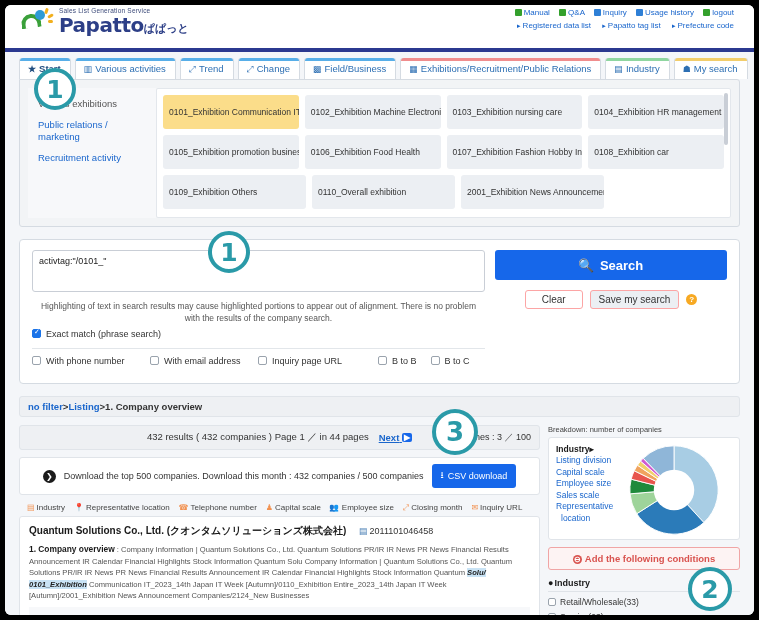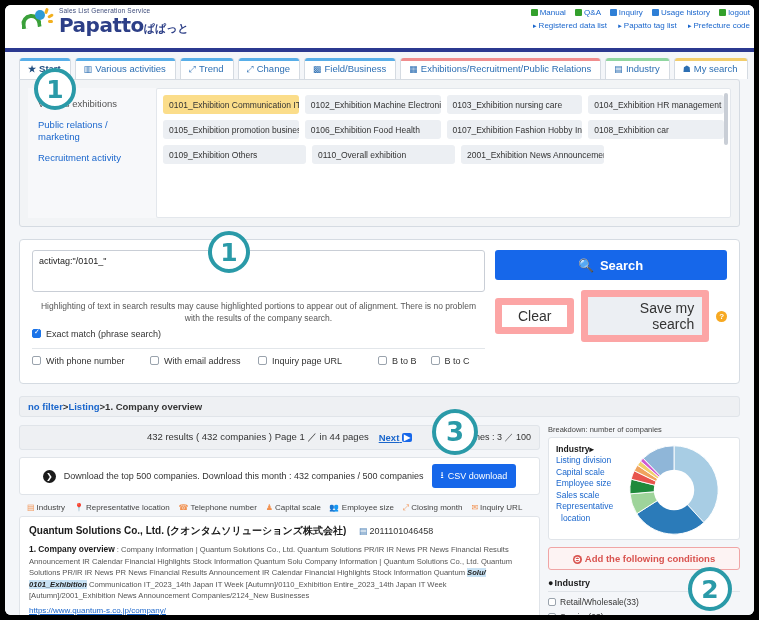--- a/index.html
+++ b/index.html
@@ -24,21 +24,21 @@
   .logo-mark .c1 { position:absolute; left:0; top:7px; width:20px; height:14px; border:4px solid #3aa03a; border-radius:12px 12px 0 0; border-bottom:none; transform: rotate(-8deg); }
   .logo-mark .c2 { position:absolute; left:14px; top:3px; width:10px; height:10px; background:#2e9bd6; border-radius:50%; }
   .logo-mark .s1 { position:absolute; left:24px; top:1px; width:3px; height:6px; background:#f2b01e; border-radius:2px; transform:rotate(20deg); }
   .logo-mark .s2 { position:absolute; left:28px; top:6px; width:3px; height:6px; background:#f2b01e; border-radius:2px; transform:rotate(60deg); }
   .logo-mark .s3 { position:absolute; left:28px; top:12px; width:3px; height:5px; background:#f2b01e; border-radius:2px; transform:rotate(95deg); }
   .logo-text { line-height:1; }
   .logo-tag { font-size:6.5px; color:#3d4b7a; letter-spacing:.2px; margin-bottom:1px; }
   .logo-name { font-size:20px; font-weight:bold; color:#2d3f87; letter-spacing:-0.5px; font-family:"DejaVu Sans", sans-serif;}
   .logo-jp { font-size:11px; font-weight:bold; color:#2d3f87; }
 
-  .hdr-links { position:absolute; right:4px; top:3px; text-align:right; }
+  .hdr-links { position:absolute; right:20px; top:3px; text-align:right; }
   .hdr-row1 { font-size:8px; color:#1a66cc; }
   .hdr-row1 span.item { margin-left:7px; white-space:nowrap; }
   .hdr-row2 { font-size:8px; color:#1a66cc; margin-top:4px; }
   .hdr-row2 span.item { margin-left:9px; white-space:nowrap; }
   .ico-sq { display:inline-block; width:7px; height:7px; background:#33a02c; border-radius:1px; margin-right:2px; vertical-align:-1px; }
   .ico-sq.blue { background:#2e7fd6; }
   .ico-sq.mail { background:#2e7fd6; border-radius:1px; }
   .ico-arrow { color:#1a66cc; margin-right:2px; font-size:7px; }
 
   .blue-bar { height:4px; background:#2b3990; }
@@ -68,21 +68,21 @@
     margin:0 14px; background:#f2f4f6; border:1px solid #d5dbe2; border-radius:0 3px 3px 3px;
     height:148px; display:flex; padding:8px; gap:0; position:relative;
   }
   .exh-side { width:128px; background:#f7f8fa; padding:10px 4px 4px 10px; font-size:9.5px; }
   .exh-side .sitem { color:#1a66cc; margin-bottom:10px; line-height:1.2; }
   .exh-side .sitem.first { color:#555; }
   .exh-grid { flex:1; background:#fff; border:1px solid #e3e7ec; border-radius:2px; padding:6px; position:relative; overflow:hidden;}
   .exh-row { display:flex; gap:6px; margin-bottom:6px; }
   .exh-cell {
     background:#eceff3; border-radius:3px; padding:4px 6px; font-size:8.5px; color:#333;
-    height:19px; line-height:10px; white-space:nowrap; overflow:hidden; text-overflow:clip;
+    height:34px; line-height:10px; white-space:nowrap; overflow:hidden; text-overflow:clip;
     width:143px; display:flex; align-items:center;
   }
   .exh-cell.sel { background:#fbdd8a; }
   .exh-scroll { position:absolute; right:2px; top:4px; width:4px; height:52px; background:#c9ced6; border-radius:2px; }
 
   
   .search-panel {
     margin:12px 14px 0 14px; background:#fff; border:1px solid #d5dbe2; border-radius:4px;
     padding:10px 12px 12px 12px; display:flex; gap:10px; height:145px;
   }
@@ -104,21 +104,21 @@
   .cb-grid .ci.w2 { width:108px; margin-right:0; }
   .cb-grid .ci.w3 { width:120px; margin-right:0; }
 
   .search-right { width:232px; }
   .btn-search {
     width:100%; height:30px; background:#1667ea; color:#fff; border:none; border-radius:3px;
     font-size:13px; font-weight:bold; display:flex; align-items:center; justify-content:center; gap:5px;
     font-family:"Liberation Sans", sans-serif;
   }
   .sr-row { display:flex; justify-content:center; align-items:center; gap:7px; margin-top:10px; }
-  .btn-sm { border:7px solid #fca5a5; background:#fff; border-radius:3px; font-size:14px; padding:3px 16px; color:#333;text-align:right; }
+  .btn-sm { border:1px solid #fca5a5; background:#fff; border-radius:3px; font-size:10px; padding:3px 16px; color:#333;text-align:right; }
   .btn-sm.grey { background:#eceff3; padding:3px 8px; }
   .q-badge { width:11px; height:11px; border-radius:50%; background:#f7a922; color:#fff; font-size:8px;
              display:flex; align-items:center; justify-content:center; font-weight:bold; }
 
   
   .crumb { margin:12px 14px 0 14px; background:#eef0f3; border:1px solid #e0e4e9; border-radius:3px;
            padding:4px 8px; font-size:9.5px; font-weight:bold; color:#333; }
   .crumb a { color:#1a66cc; }
 
   
@@ -334,21 +334,20 @@
         </div>
 
         <div class="card">
           <div class="card-title">
             <span>Quantum Solutions Co., Ltd. (クオンタムソリューションズ株式会社)</span>
             <span class="corp"><span class="corp-ico">▤</span><span>2011101046458</span></span>
           </div>
           <div class="card-body">
             <b>1. Company overview</b><span> : Company Information | Quantum Solutions Co., Ltd. Quantum Solutions PR/IR IR News PR News Financial Results Announcement IR Calendar Financial Highlights Stock Information Quantum Solu Company Information | Quantum Solutions Co., Ltd. Quantum Solutions PR/IR IR News PR News Financial Results Announcement IR Calendar Financial Highlights Stock Information Quantum </span><span class="hl">Solu</span><span class="hl">/ 0101_Exhibition</span><span> Communication IT_2023_14th Japan IT Week [Autumn]/0110_Exhibition Entire_2023_14th Japan IT Week [Autumn]/2001_Exhibition News Announcement Companies/2124_New Businesses</span>
           </div>
-          <a class="card-url">https://www.quantum-s.co.jp/company/</a>
           <div class="meta-box">
             
             
             
             
             <br>
             
             
             <br>
             

